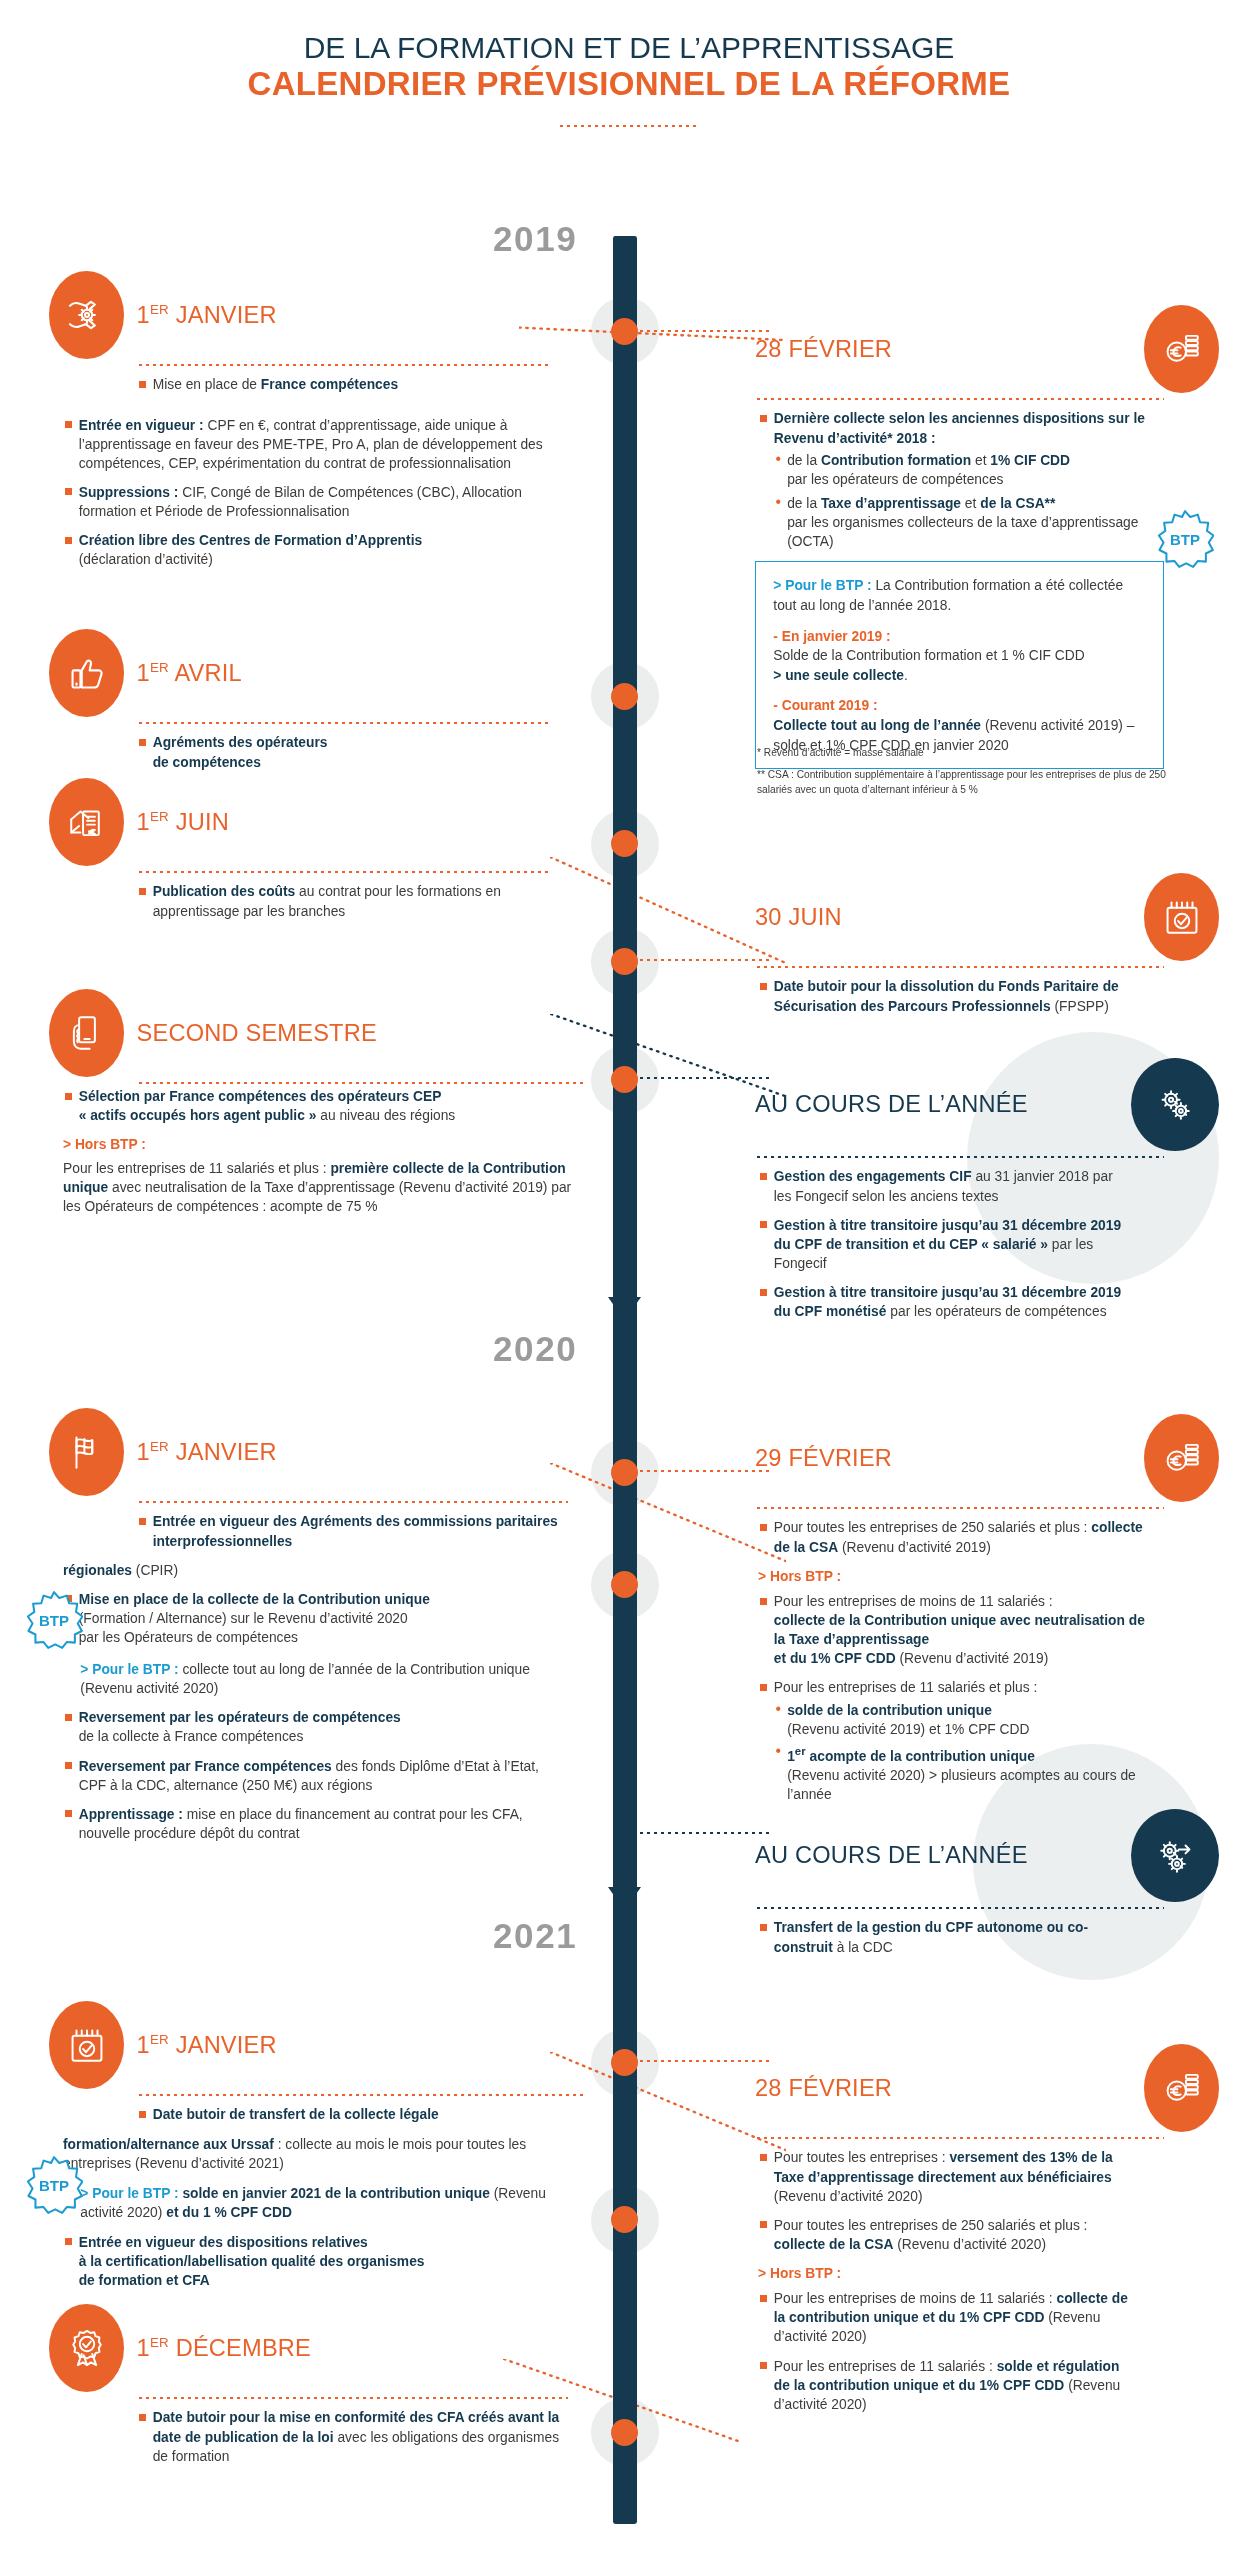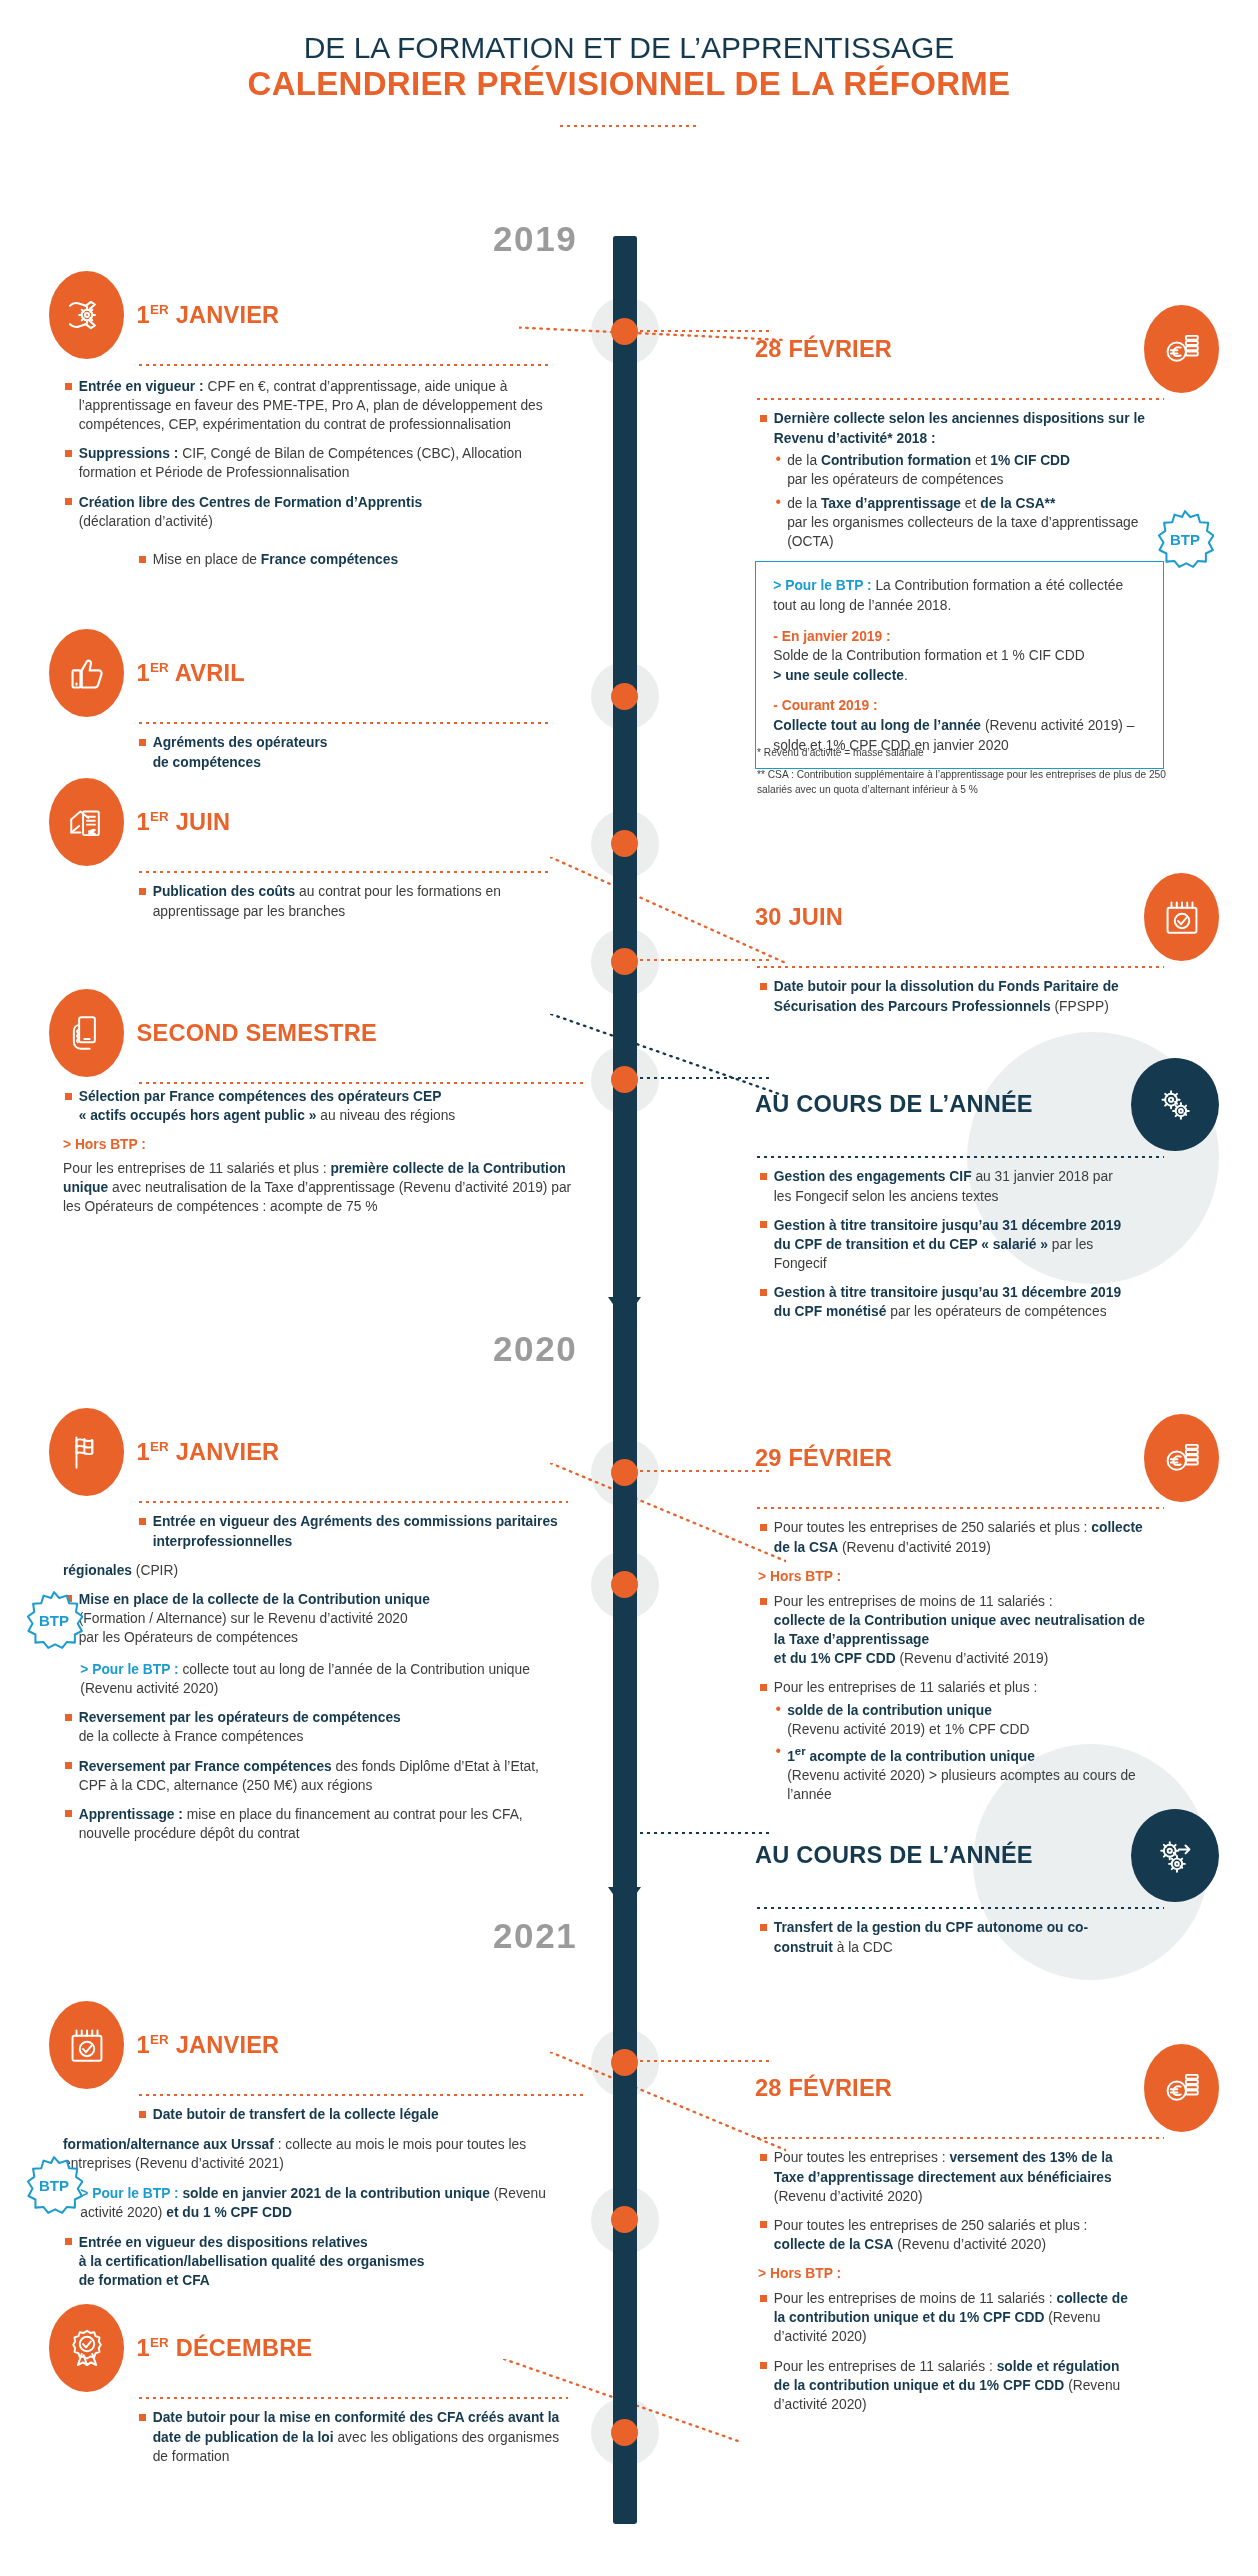--- a/index.html
+++ b/index.html
@@ -47,21 +47,21 @@
   .diag{ position:absolute; z-index:2; }
 
   
   .block{ position:absolute; z-index:6; }
   .block .head{ display:flex; align-items:center; }
   .block.right .head{ justify-content:flex-end; }
   .bubble{ width:75px; height:88px; border-radius:50%; background:#e8622a;
            display:flex; align-items:center; justify-content:center; flex:0 0 auto; }
   .bubble.navybub{ background:#15394f; width:88px; height:93px; }
   .bubble svg{ width:42px; height:42px; }
-  .datetitle{ font-size:23.6px; font-weight:bold; color:#e8622a; letter-spacing:0.2px;
+  .datetitle{ font-size:23.6px; font-weight:normal; color:#e8622a; letter-spacing:0.2px;
               white-space:nowrap; }
   .datetitle.navy{ color:#15394f; }
   .datetitle sup{ font-size:13.4px; vertical-align:super; }
 
   .titlerule{ height:2.4px; margin-top:4.7px;
       background-image:radial-gradient(circle, #e8622a 1.2px, transparent 1.3px);
       background-size:7px 2.4px; background-repeat:repeat-x; }
   .titlerule.navyrule{ background-image:radial-gradient(circle, #15394f 1.2px, transparent 1.3px); }
 
   .body{ font-size:13.8px; line-height:1.38; color:#3c3c3b; padding-top:9.4px; }
@@ -181,27 +181,27 @@
         <path d="M32 20v4M32 40v4M20 32h4M40 32h4M24 24l3 3M40 40l-3-3M40 24l-3 3M24 40l3-3"></path>
       </svg>
     </div>
     <div style="margin-left:12.6px;">
       <div class="datetitle">
         <span>1</span><sup>ER</sup><span> JANVIER</span>
       </div>
     </div>
   </div>
   <div class="titlerule" style="margin-left:88px; width:415px;"></div>
+  <div class="body" style="padding-left:88px;">
+    <div class="li"><span>Mise en place de </span><b>France compétences</b></div>
+  </div>
   <div class="body" style="padding-left:14px; padding-top:11px;">
     <div class="li"><b>Entrée en vigueur :</b> CPF en €, contrat d’apprentissage, aide unique à l’apprentissage en faveur des PME-TPE, Pro A, plan de développement des compétences, CEP, expérimentation du contrat de professionnalisation</div>
     <div class="li"><b>Suppressions :</b> CIF, Congé de Bilan de Compétences (CBC), Allocation formation et Période de Professionnalisation</div>
     <div class="li"><b>Création libre des Centres de Formation d’Apprentis</b><br>(déclaration d’activité)</div>
-  </div>
-  <div class="body" style="padding-left:88px;">
-    <div class="li"><span>Mise en place de </span><b>France compétences</b></div>
   </div>
 </div>
 
 <div class="block right" style="left:755px; top:305px; width:464px;">
   <div class="head" style="justify-content:space-between;">
     <div class="datetitle">28 FÉVRIER</div>
     <div class="bubble">
       <svg viewBox="0 0 64 64" fill="none" stroke="#fff" stroke-width="3" stroke-linecap="round" stroke-linejoin="round">
         <circle cx="24" cy="36" r="14"></circle>
         <path d="M30 30c-5-2-10 0-11 6s4 8 11 6"></path>

